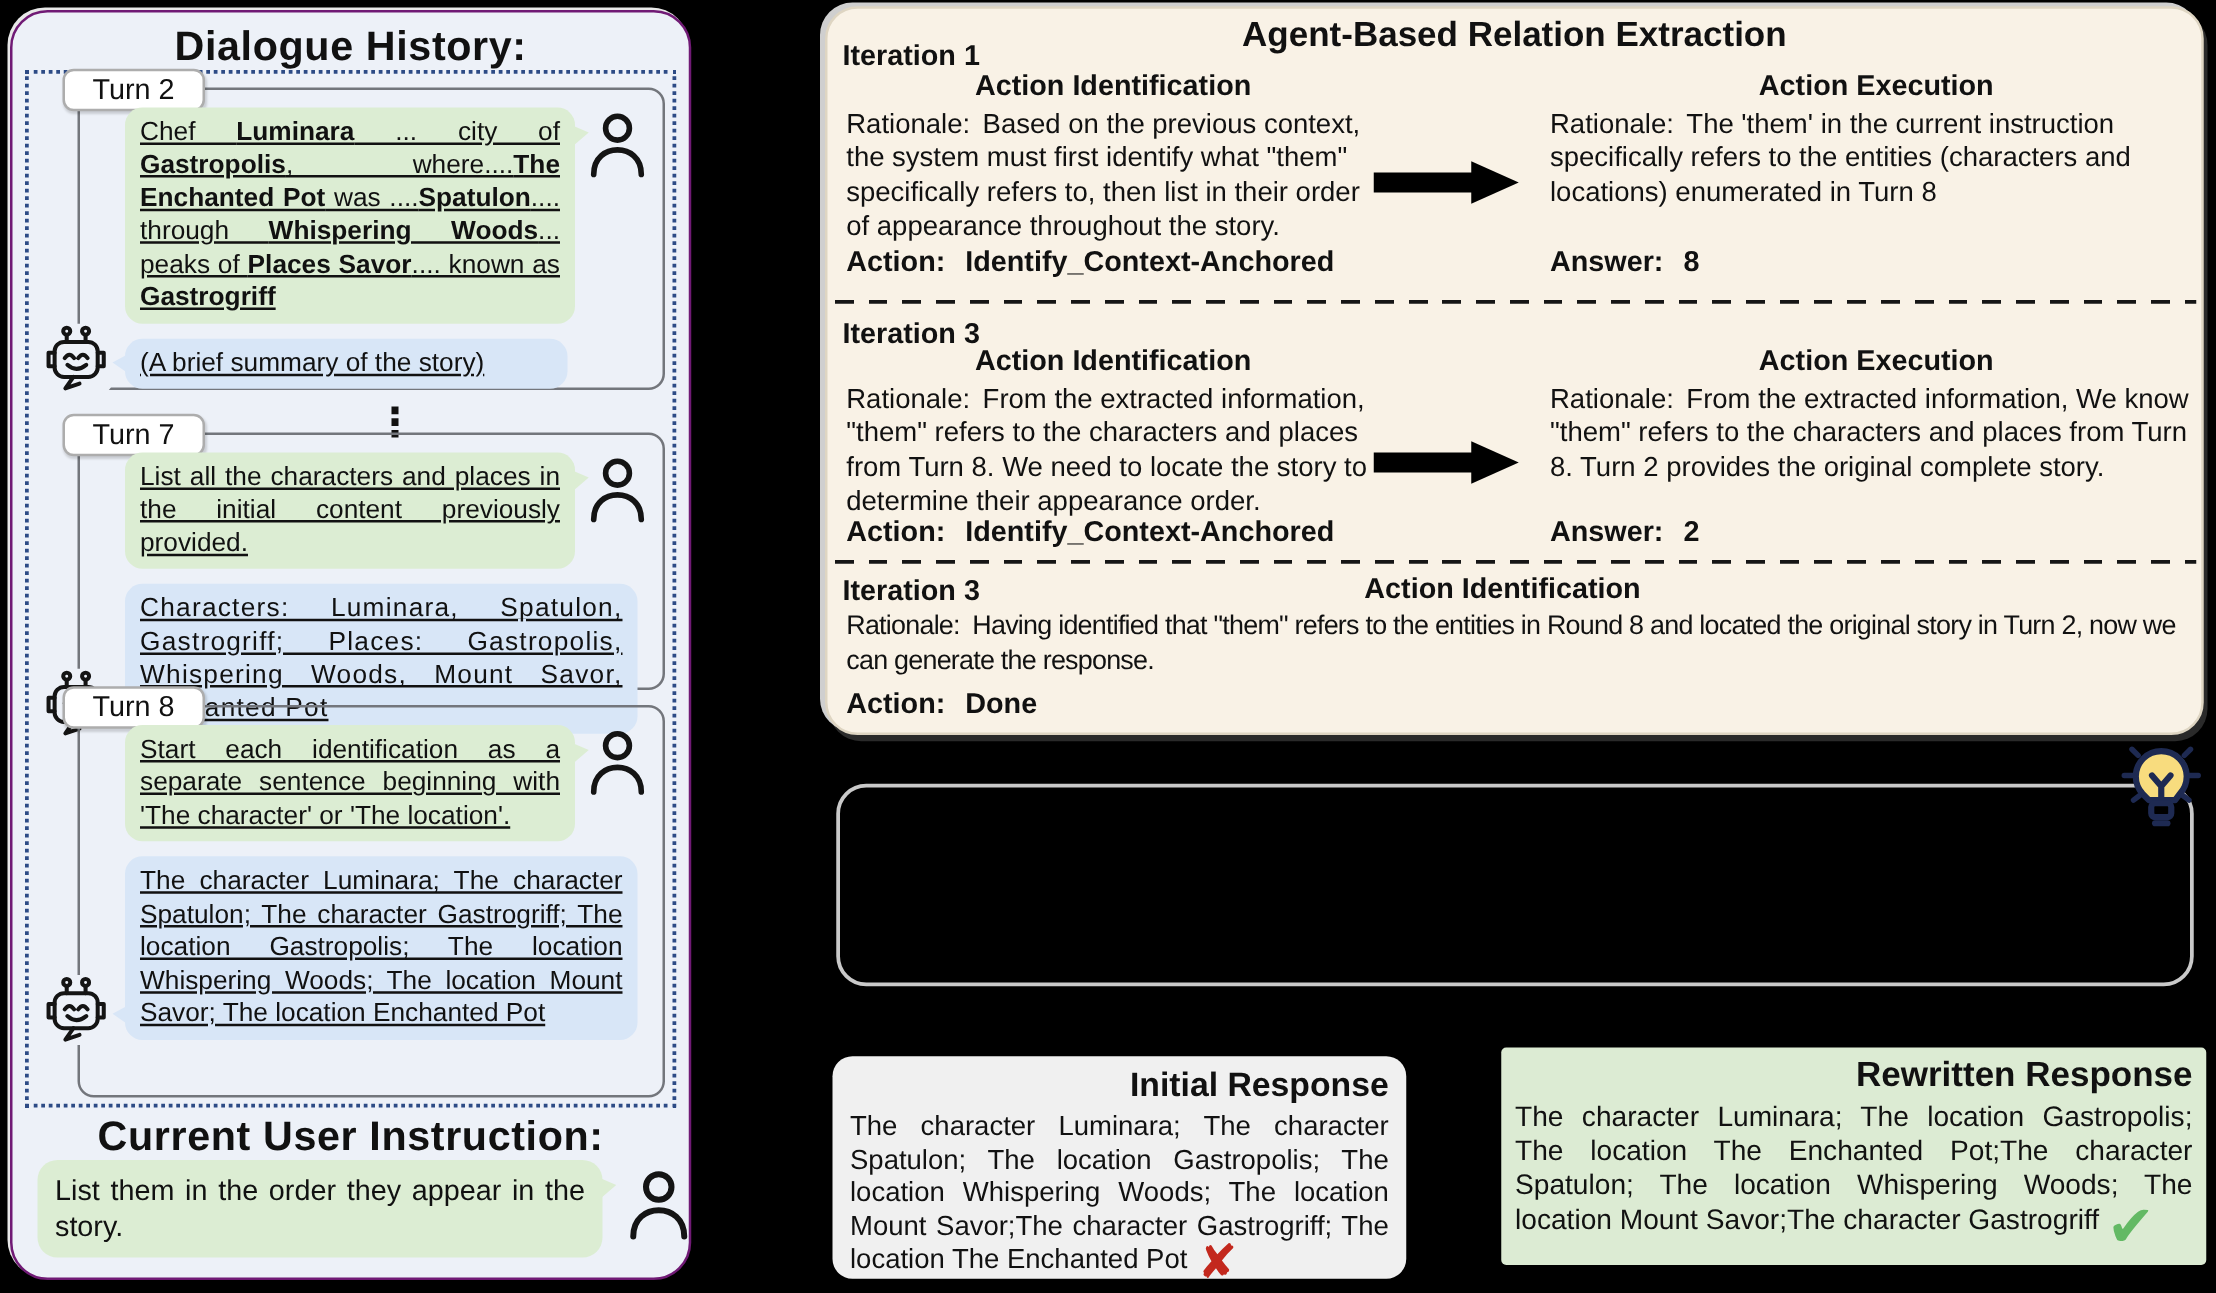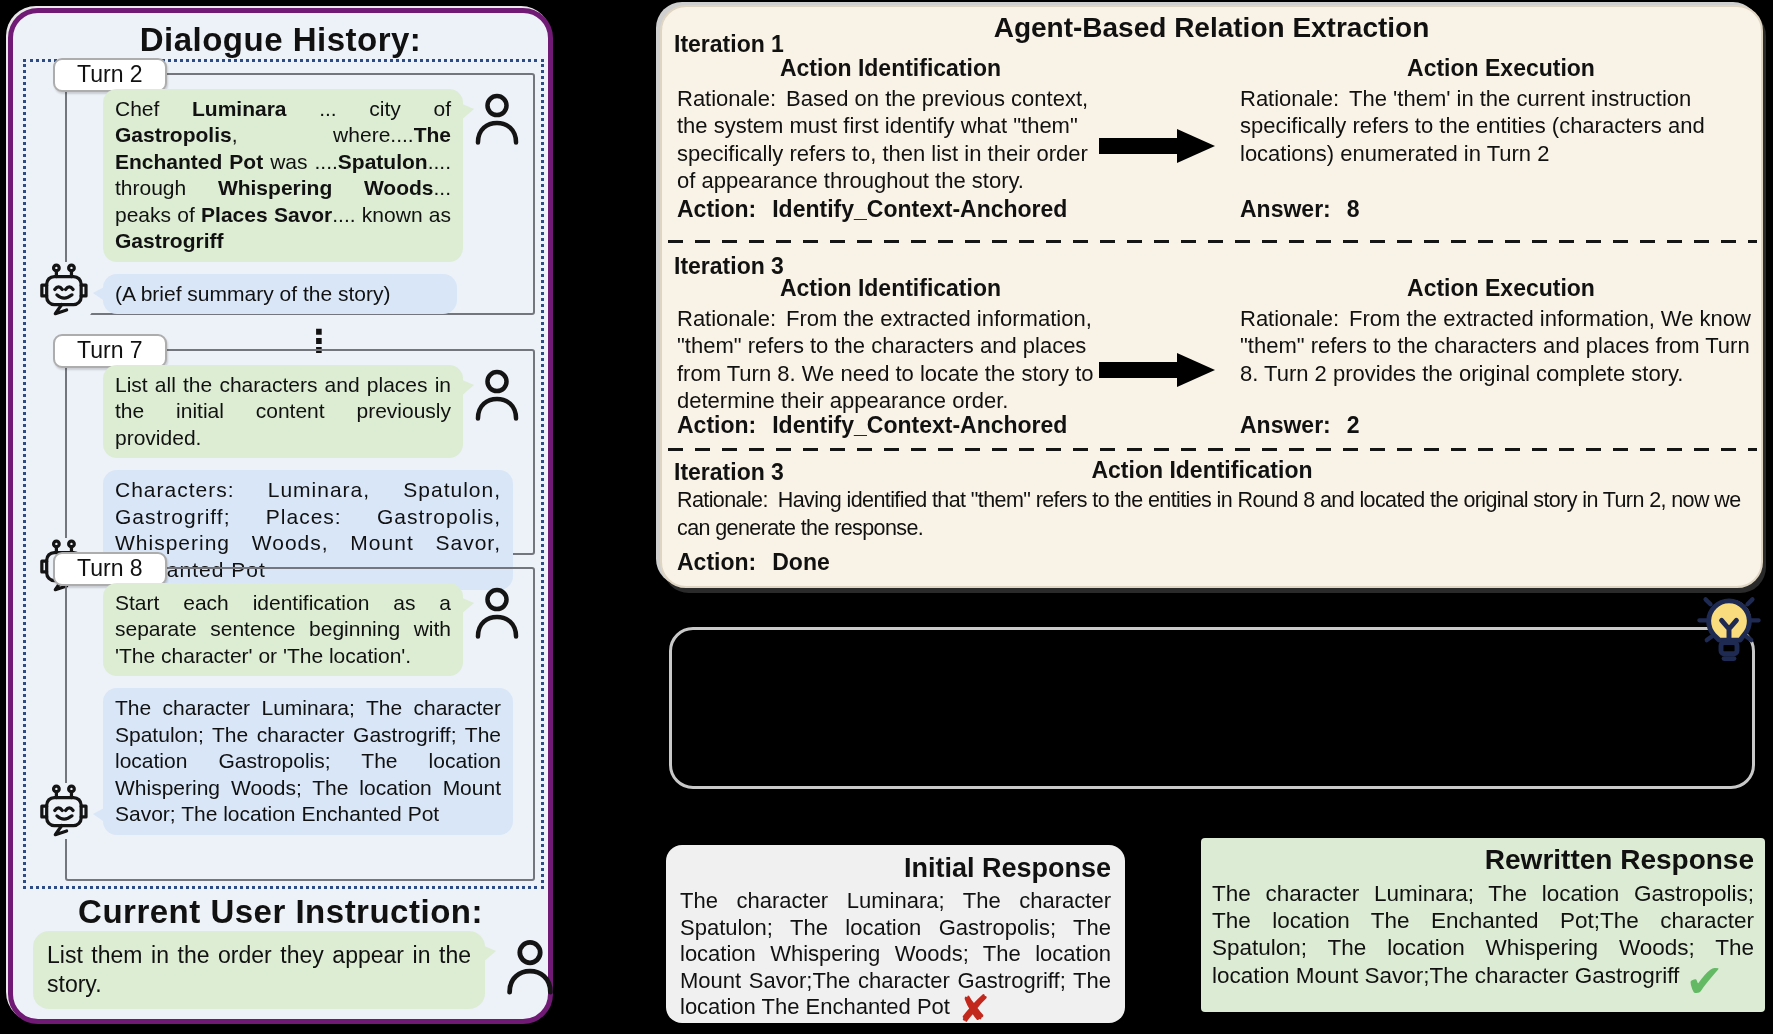--- a/index.html
+++ b/index.html
@@ -5,32 +5,33 @@
   html,body{margin:0;padding:0;}
   body{
     width:1773px;height:1034px;background:#000;overflow:hidden;position:relative;
     font-family:"Liberation Sans","DejaVu Sans",sans-serif;color:#111;
   }
   .abs{position:absolute;}
 
   
   #left-panel{
     left:8px;top:8px;width:545px;height:1016px;background:#edf1f8;
-    border:5px solid #701a75;border-radius:30px;box-sizing:border-box;
+    border:2px solid #701a75;border-radius:30px;box-sizing:border-box;
     box-shadow:-2px -2px 0 #e8e8e8;
   }
   .big-title{font-weight:bold;font-size:33px;text-align:center;letter-spacing:.5px;}
   #dh-title{left:0;top:8px;width:100%;}
   #dialogue-box{
     left:10px;top:46px;width:521px;height:830px;
     border:3px dotted #2d4b85;box-sizing:border-box;
   }
   .turn-box{
-    position:absolute;border:2px solid #73767c;border-radius:3px;box-sizing:border-box;
+    position:absolute;border:2px solid #73767c;border-radius:13px;box-sizing:border-box;
     padding:14px 10px 8px 14px;
+    text-decoration:underline;
   }
   #turn2{left:52px;top:60px;width:470px;height:242px;}
   #turn7{left:52px;top:336px;width:470px;height:206px;}
   #turn8{left:52px;top:554px;width:470px;height:314px;}
   .turn-tab{
     position:absolute;left:-14px;top:-17px;background:#fff;border:2px solid #adadad;
     border-radius:9px;padding:1px 22px 2px 22px;font-size:23px;white-space:nowrap;
     box-shadow:1px 2px 2px rgba(0,0,0,.15);
   }
   .user-row{display:flex;align-items:flex-start;}
@@ -216,21 +217,21 @@
     <div class="blk-header">Action Identification</div>
     <p class="blk-rationale"><span class="lbl">Rationale:</span><span>Based on the previous context, the system must first identify what "them" specifically refers to, then list in their order of appearance throughout the story.</span></p>
     <div class="blk-bottom"><span>Action:</span><span class="gap">Identify_Context-Anchored</span></div>
   </div>
   <div class="arrow" style="left:437px;top:122px;">
       <div class="shaft"></div>
       <div class="head"></div>
     </div>
   <div class="blk" style="left:578px;top:48px;width:522px;height:168px;">
     <div class="blk-header">Action Execution</div>
-    <p class="blk-rationale"><span class="lbl">Rationale:</span><span>The 'them' in the current instruction specifically refers to the entities (characters and locations) enumerated in Turn 2</span></p>
+    <p class="blk-rationale"><span class="lbl">Rationale:</span><span>The 'them' in the current instruction specifically refers to the entities (characters and locations) enumerated in Turn 8</span></p>
     <div class="blk-bottom"><span>Answer:</span><span class="gap">8</span></div>
   </div>
   <div class="dash" style="top:233px;"></div>
 
   <div class="it-label" style="top:246px;">Iteration 3</div>
   <div class="blk" style="left:15px;top:268px;width:427px;height:164px;">
     <div class="blk-header">Action Identification</div>
     <p class="blk-rationale"><span class="lbl">Rationale:</span><span>From the extracted information, "them" refers to the characters and places from Turn 8. We need to locate the story to determine their appearance order.</span></p>
     <div class="blk-bottom"><span>Action:</span><span class="gap">Identify_Context-Anchored</span></div>
   </div>

